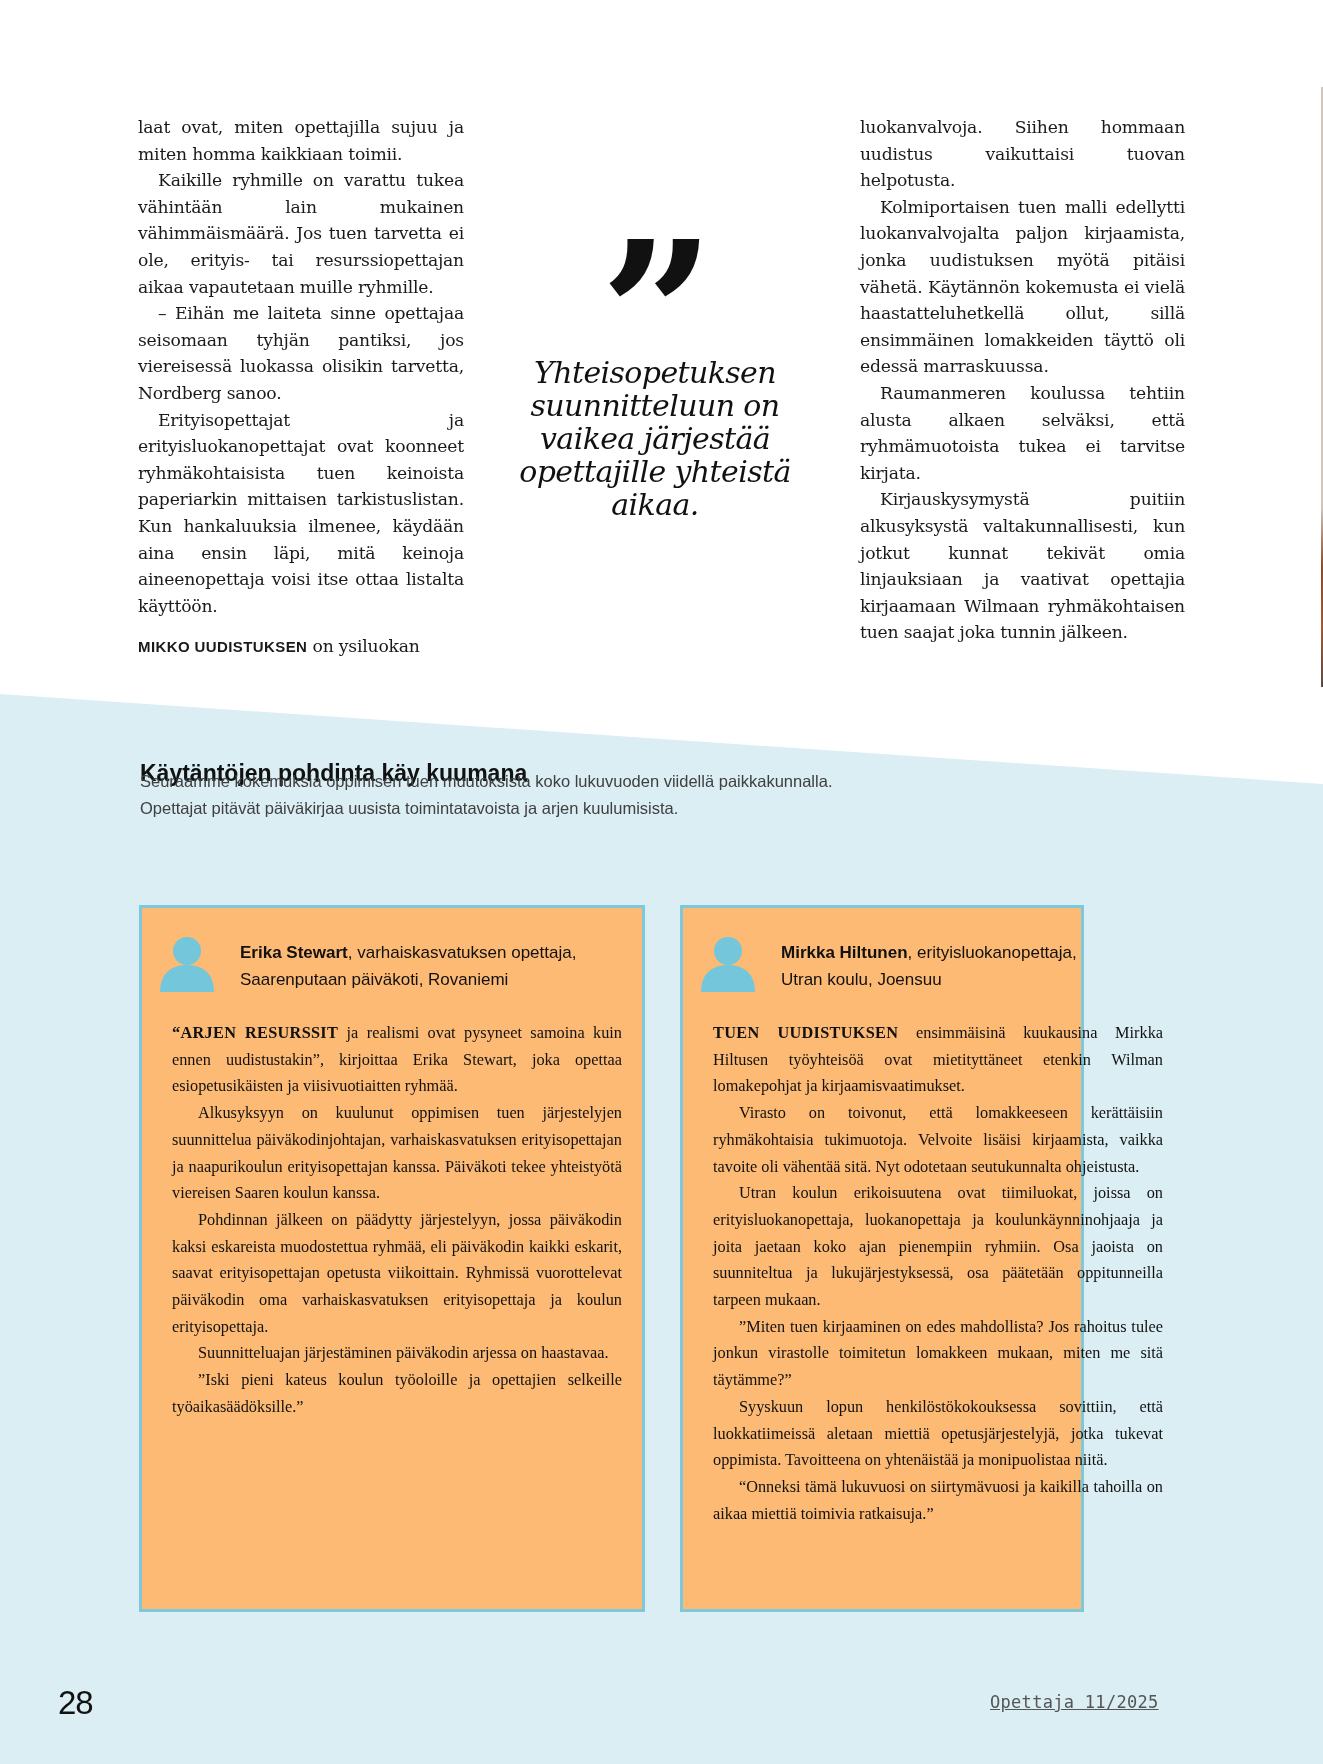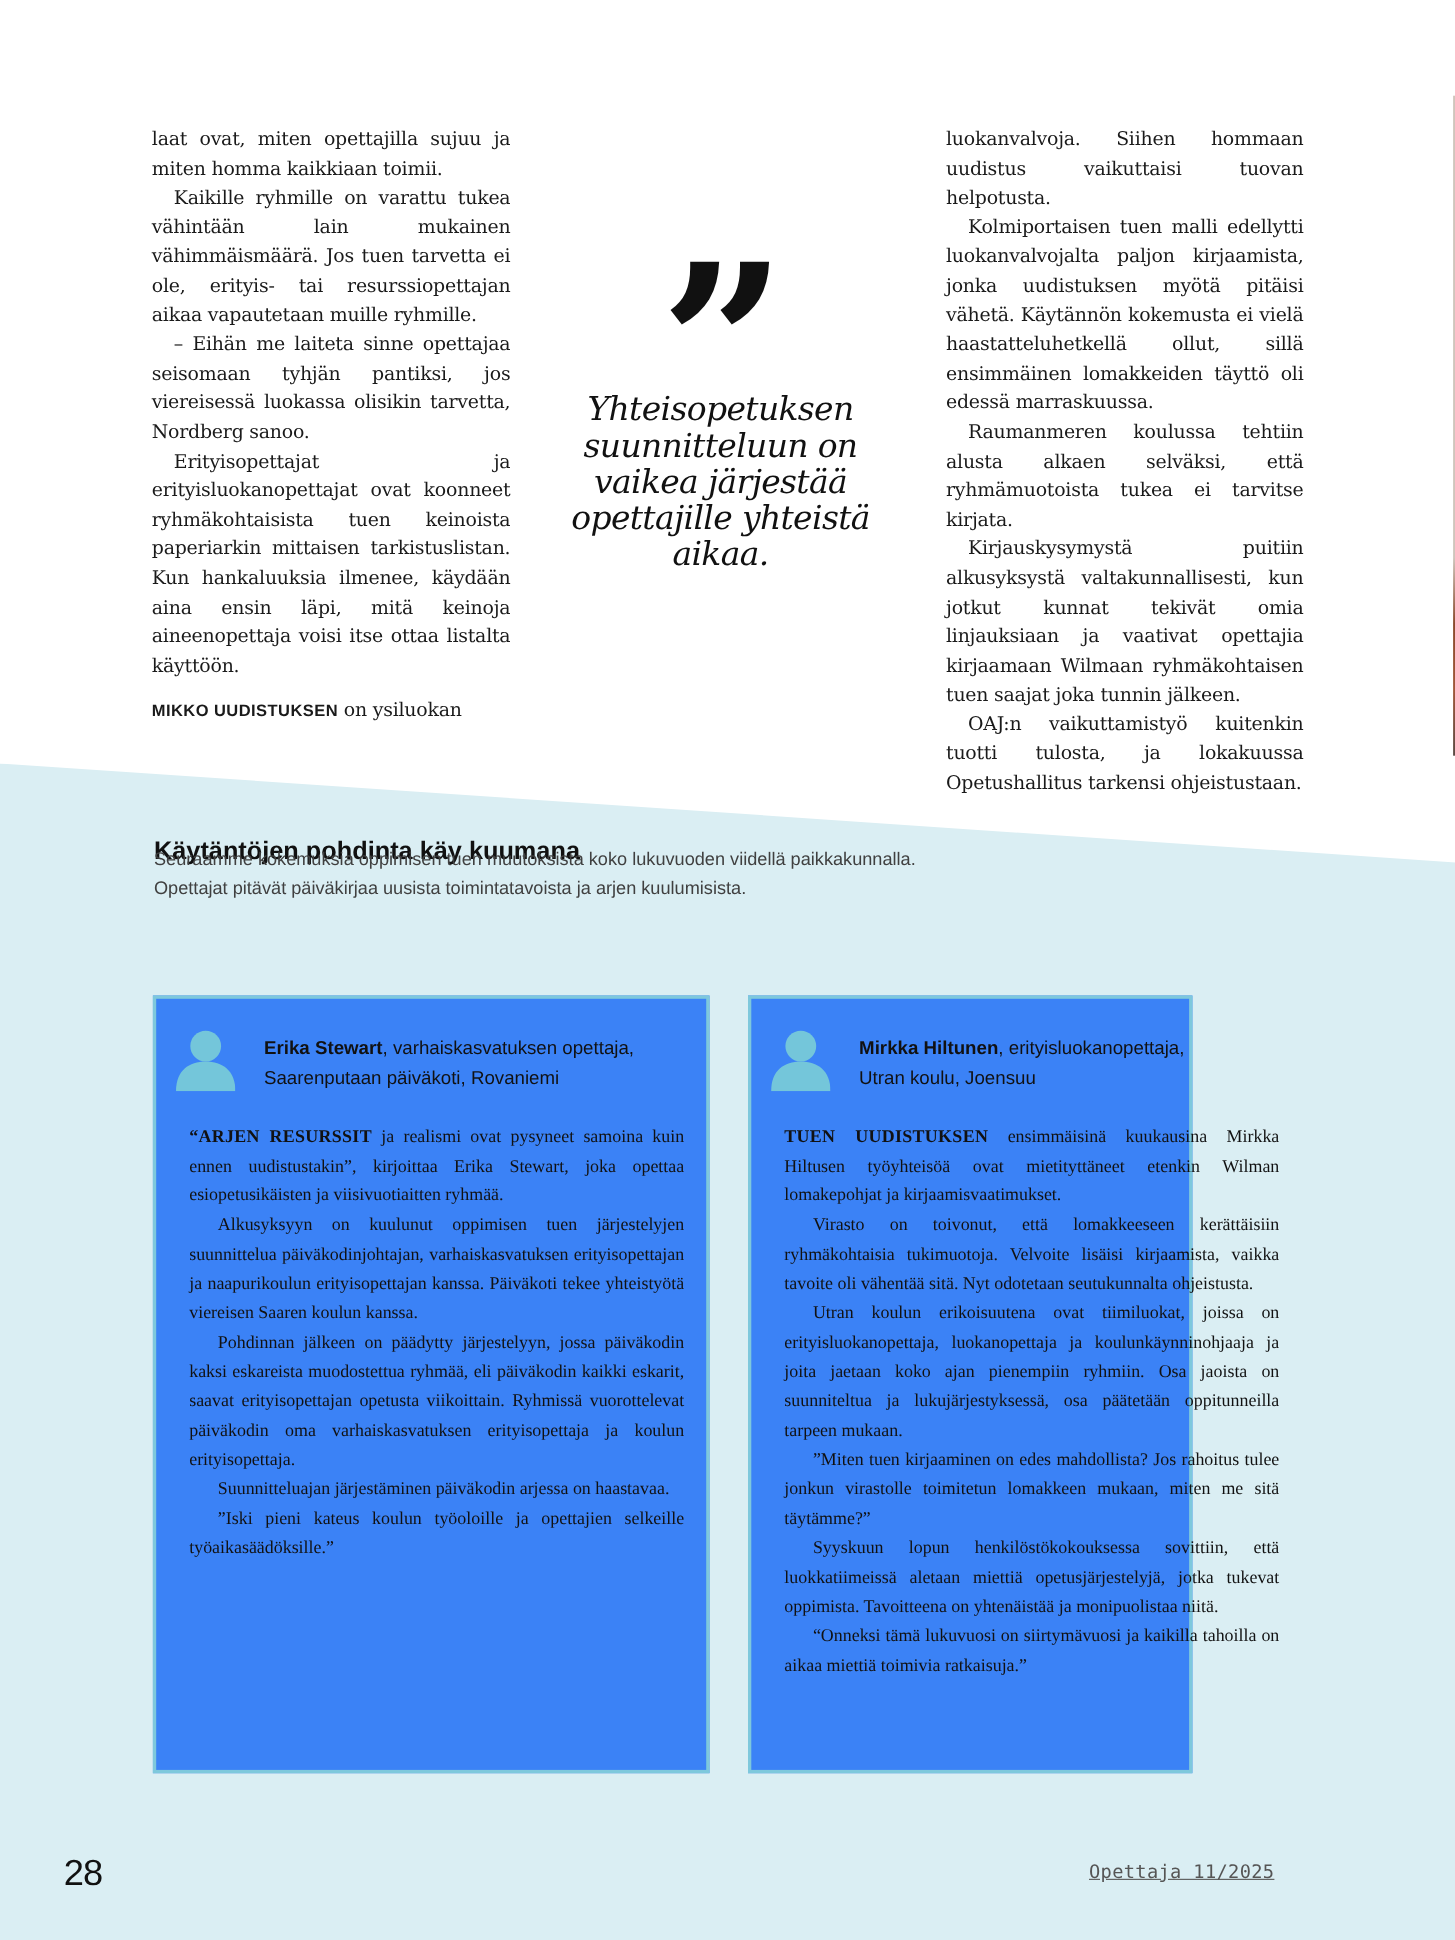--- a/index.html
+++ b/index.html
@@ -45,21 +45,21 @@
     position: absolute; left: 140px; top: 760px;
     font-family: "Liberation Sans", sans-serif; font-weight: bold; font-size: 23px;
     color: #111;
   }
   .box-intro {
     position: absolute; left: 140px; top: 768px; width: 900px;
     font-family: "Liberation Sans", sans-serif; font-size: 16.5px; line-height: 27px; color: #404040;
   }
   .card {
     position: absolute; top: 905px; height: 707px;
-    border: 3px solid #7ec8dc; box-sizing: border-box; background: #3b82f6;
+    border: 3px solid #7ec8dc; box-sizing: border-box; background: #fdba74;
   }
   .card-left { left: 139px; width: 506px; }
   .card-right { left: 680px; width: 404px; }
   .avatar {
     position: absolute; left: 18px; top: 27px; width: 54px; height: 57px;
   }
   .card-head {
     position: absolute; left: 98px; top: 31px; width: 390px;
     font-family: "Liberation Sans", sans-serif; font-size: 17px; line-height: 27px; color: #111;
   }
@@ -99,21 +99,20 @@
 </div>
 
 <div class="quote-mark">”</div>
 <div class="pullquote">Yhteisopetuksen suunnitteluun on vaikea järjestää opettajille yhteistä aikaa.</div>
 
 <div class="col-right serif">
   <p>luokanvalvoja. Siihen hommaan uudistus vaikuttaisi tuovan helpotusta.</p>
   <p class="ind">Kolmiportaisen tuen malli edellytti luokanvalvojalta paljon kirjaamista, jonka uudistuksen myötä pitäisi vähetä. Käytännön kokemusta ei vielä haastatteluhetkellä ollut, sillä ensimmäinen lomakkeiden täyttö oli edessä marraskuussa.</p>
   <p class="ind">Raumanmeren koulussa tehtiin alusta alkaen selväksi, että ryhmämuotoista tukea ei tarvitse kirjata.</p>
   <p class="ind">Kirjauskysymystä puitiin alkusyksystä valtakunnallisesti, kun jotkut kunnat tekivät omia linjauksiaan ja vaativat opettajia kirjaamaan Wilmaan ryhmäkohtaisen tuen saajat joka tunnin jälkeen.</p>
-  <p class="ind">OAJ:n vaikuttamistyö kuitenkin tuotti tulosta, ja lokakuussa Opetushallitus tarkensi ohjeistustaan.</p>
 </div>
 
 <div class="box-heading">Käytäntöjen pohdinta käy kuumana</div>
 <div class="box-intro">
   <div>Seuraamme kokemuksia oppimisen tuen muutoksista koko lukuvuoden viidellä paikkakunnalla.</div>
   <div>Opettajat pitävät päiväkirjaa uusista toimintatavoista ja arjen kuulumisista.</div>
 </div>
 
 <div class="card card-left">
   <svg class="avatar" viewBox="0 0 54 57">

